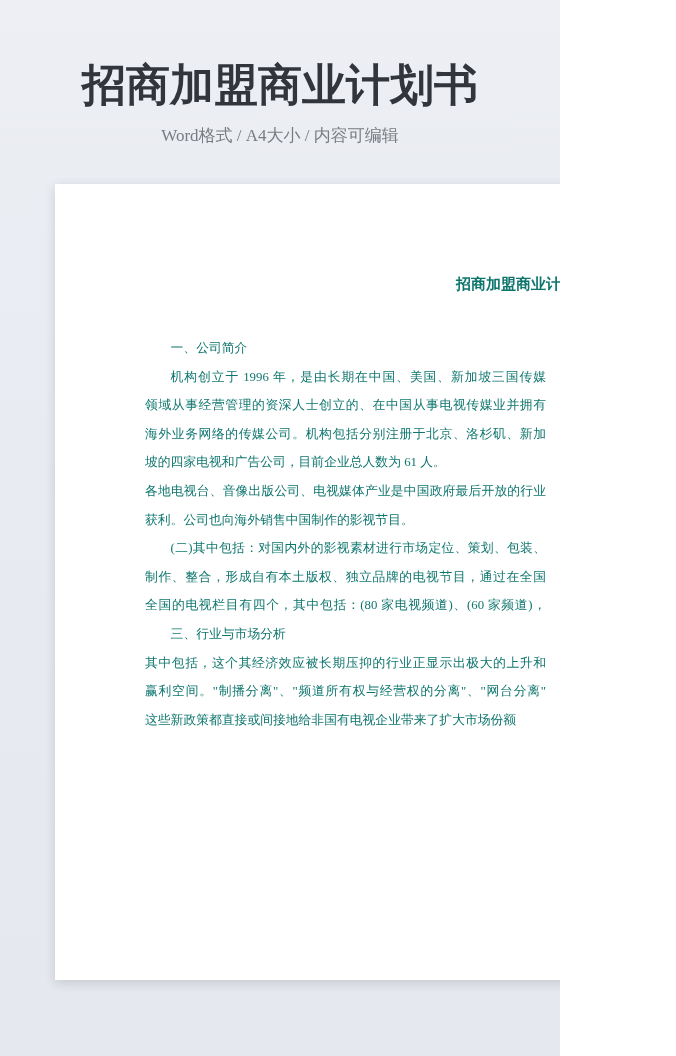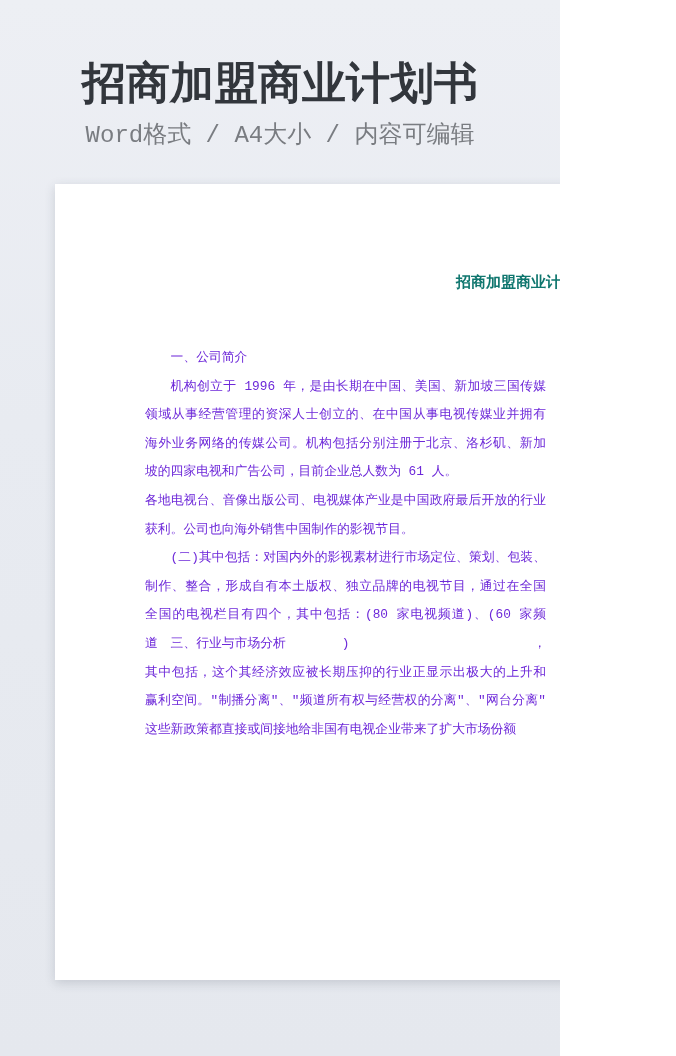--- a/index.html
+++ b/index.html
@@ -5,39 +5,39 @@
   html, body {
     margin: 0;
     padding: 0;
   }
   .stage {
     position: relative;
     width: 560px;
     height: 1056px;
     overflow: hidden;
     background: linear-gradient(180deg, #edeff4 0%, #e8ebf1 40%, #e5e8ee 100%);
-    font-family: Liberation Mono, monospace;
+    font-family: Liberation Serif, serif;
   }
   .header {
     position: absolute;
     top: 60px;
     left: 0;
     right: 0;
     text-align: center;
   }
   .header-title {
     font-size: 44px;
     line-height: 52px;
     font-weight: bold;
     color: #32363c;
     letter-spacing: 0px;
   }
   .header-subtitle {
     margin-top: 8px;
-    font-size: 24px;
+    font-size: 17px;
     line-height: 32px;
     color: #797c81;
   }
   .doc-page {
     position: absolute;
     left: 55px;
     top: 184px;
     width: 566px;
     height: 796px;
     background: #ffffff;
@@ -47,22 +47,22 @@
     overflow: hidden;
   }
   .doc-title {
     text-align: right;
     font-size: 15px;
     line-height: 24px;
     font-weight: bold;
     color: #0f766e;
   }
   .doc-body {
-    margin: 48px 75px 0 90px;
-    color: #6d28d9;
+    margin: 38px 75px 0 90px;
+    color: #0f766e;
     font-size: 12.8px;
   }
   .line {
     line-height: 28.6px;
     height: 28.6px;
     text-align: left;
   }
   .line.full {
     text-align: justify;
     text-align-last: justify;

